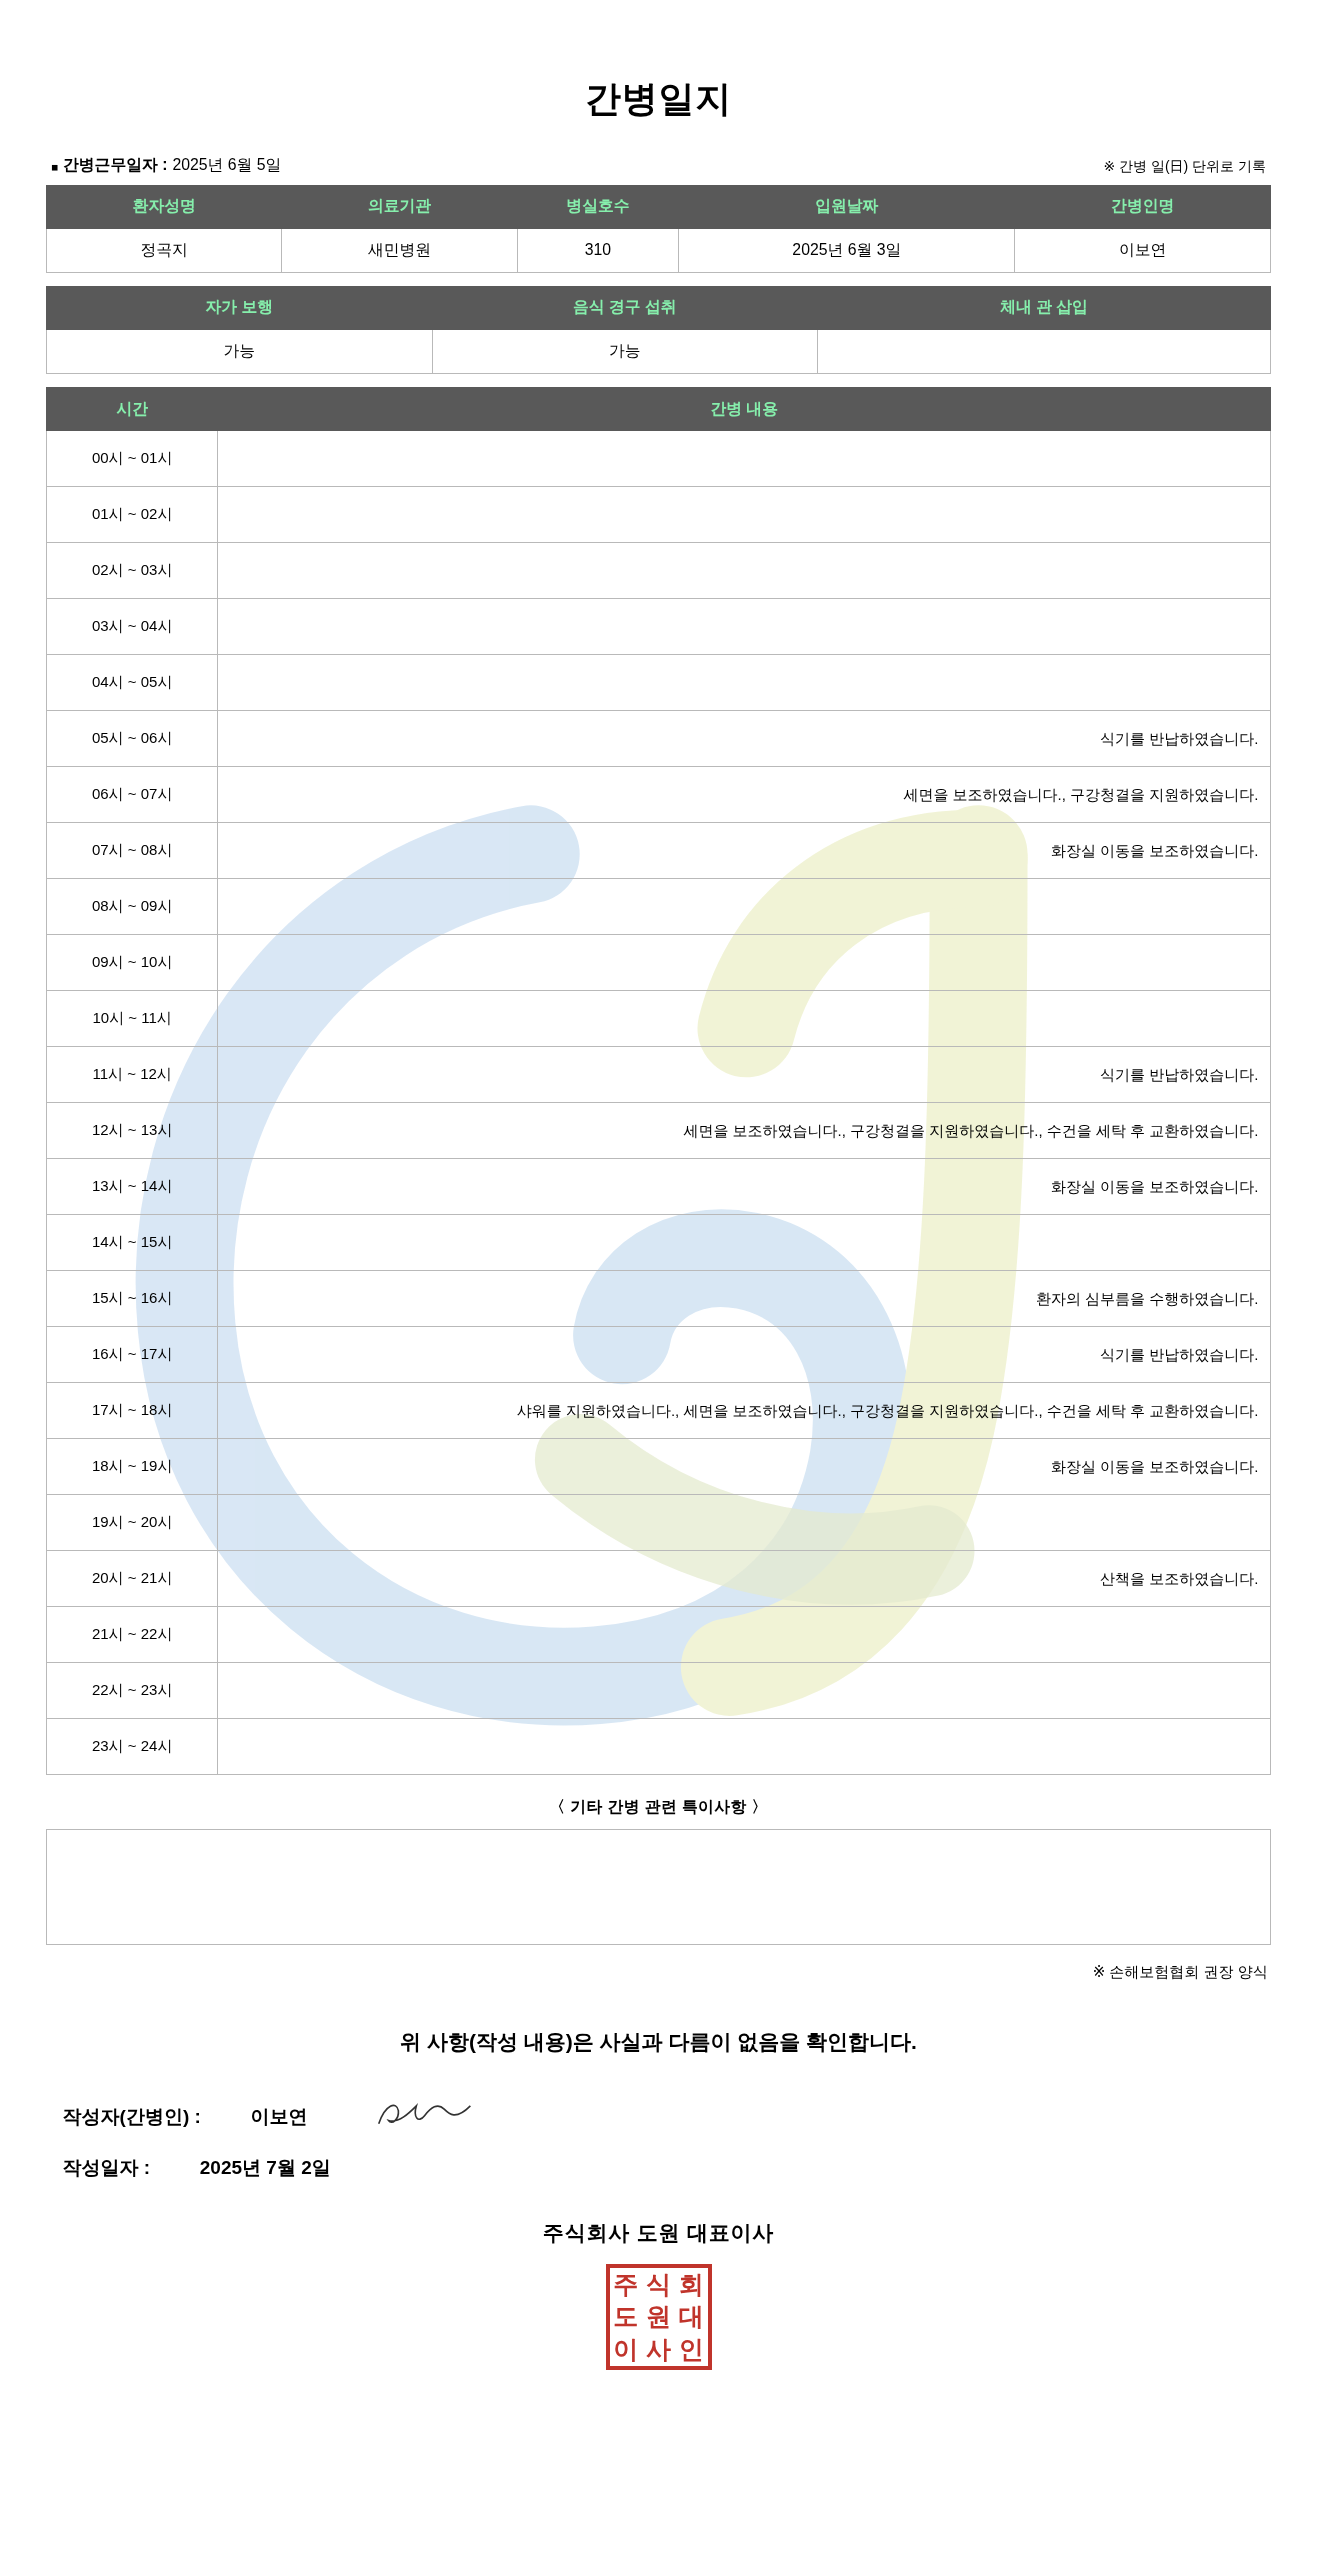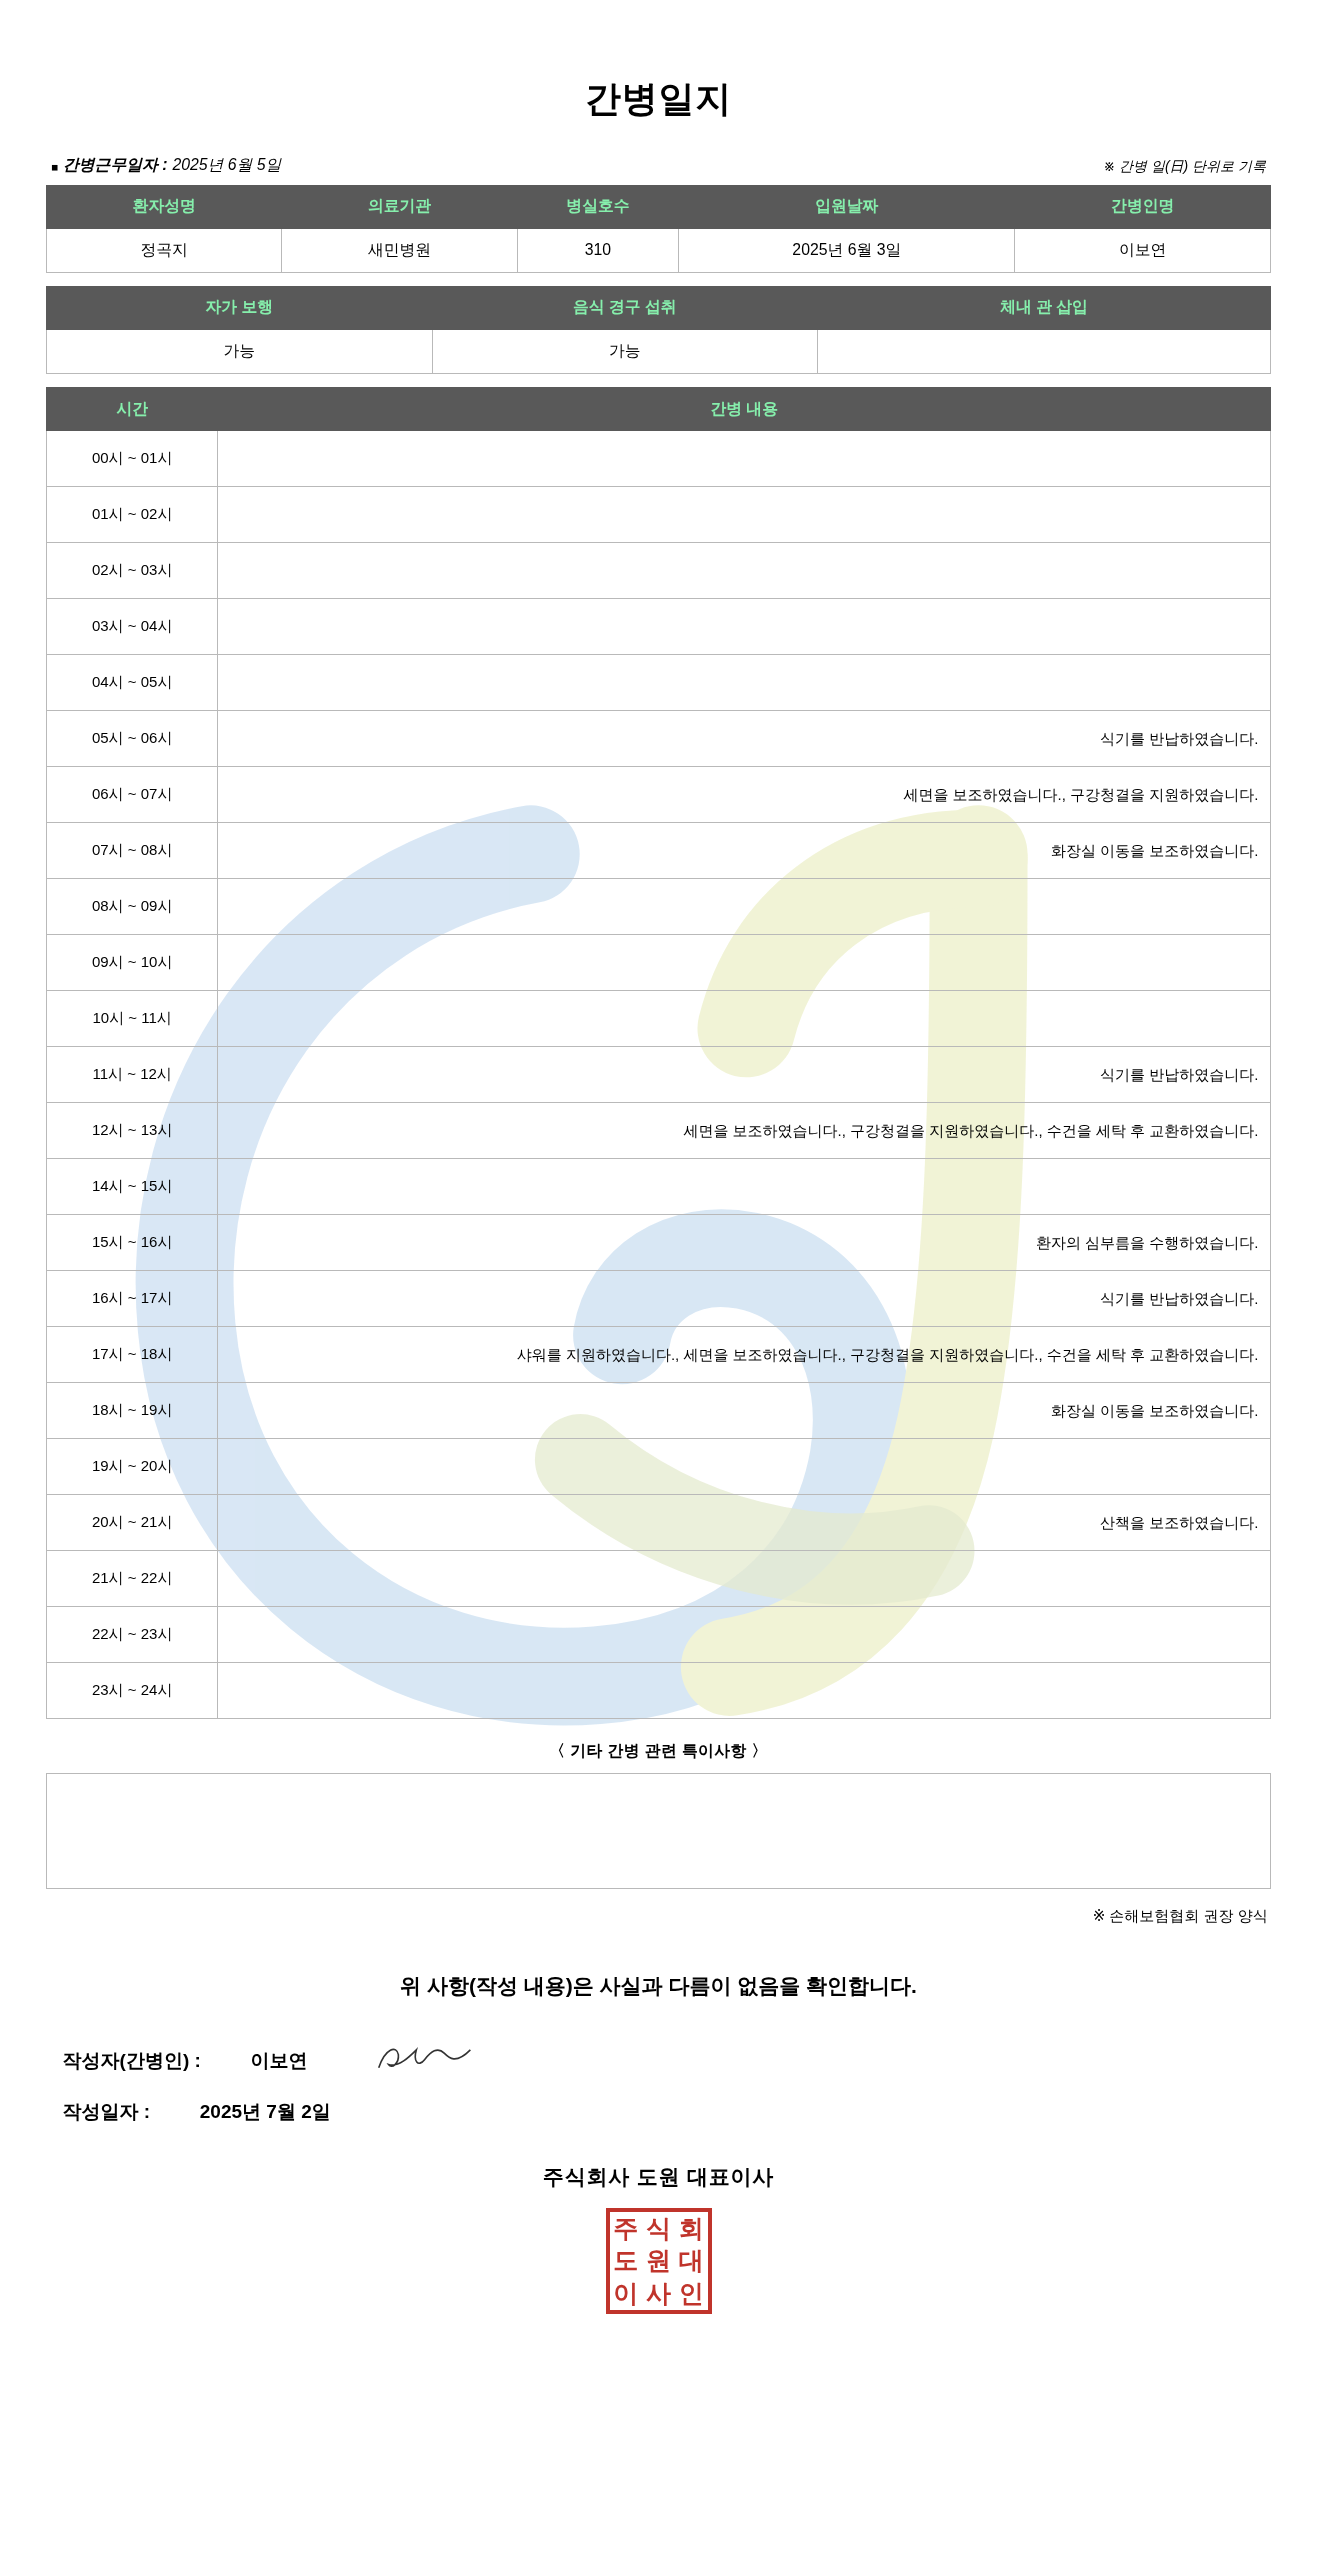--- a/index.html
+++ b/index.html
@@ -42,21 +42,20 @@
     letter-spacing: 0.8px;
     padding-top: 75px;
     padding-bottom: 8.3px;
   }
   .meta-row {
     display: flex;
     justify-content: space-between;
     align-items: flex-end;
     padding: 23px 5px 8.3px 5px;
     font-size: 15.8px;
-    font-style: italic;
   }
   .meta-left {
     font-size: 15.8px;
     font-weight: bold;
   }
   .meta-left .bullet {
     font-size: 11.6px;
     vertical-align: middle;
     margin-right: 5px;
   }
@@ -307,20 +306,24 @@
       </tr>
       <tr>
         <td class="time-cell">11시 ~ 12시</td>
         <td class="note-cell">식기를 반납하였습니다.</td>
       </tr>
       <tr>
         <td class="time-cell">12시 ~ 13시</td>
         <td class="note-cell">세면을 보조하였습니다., 구강청결을 지원하였습니다., 수건을 세탁 후 교환하였습니다.</td>
       </tr>
       <tr>
+        <td class="time-cell">13시 ~ 14시</td>
+        <td class="note-cell">화장실 이동을 보조하였습니다.</td>
+      </tr>
+      <tr>
         <td class="time-cell">14시 ~ 15시</td>
         <td class="note-cell"></td>
       </tr>
       <tr>
         <td class="time-cell">15시 ~ 16시</td>
         <td class="note-cell">환자의 심부름을 수행하였습니다.</td>
       </tr>
       <tr>
         <td class="time-cell">16시 ~ 17시</td>
         <td class="note-cell">식기를 반납하였습니다.</td>

